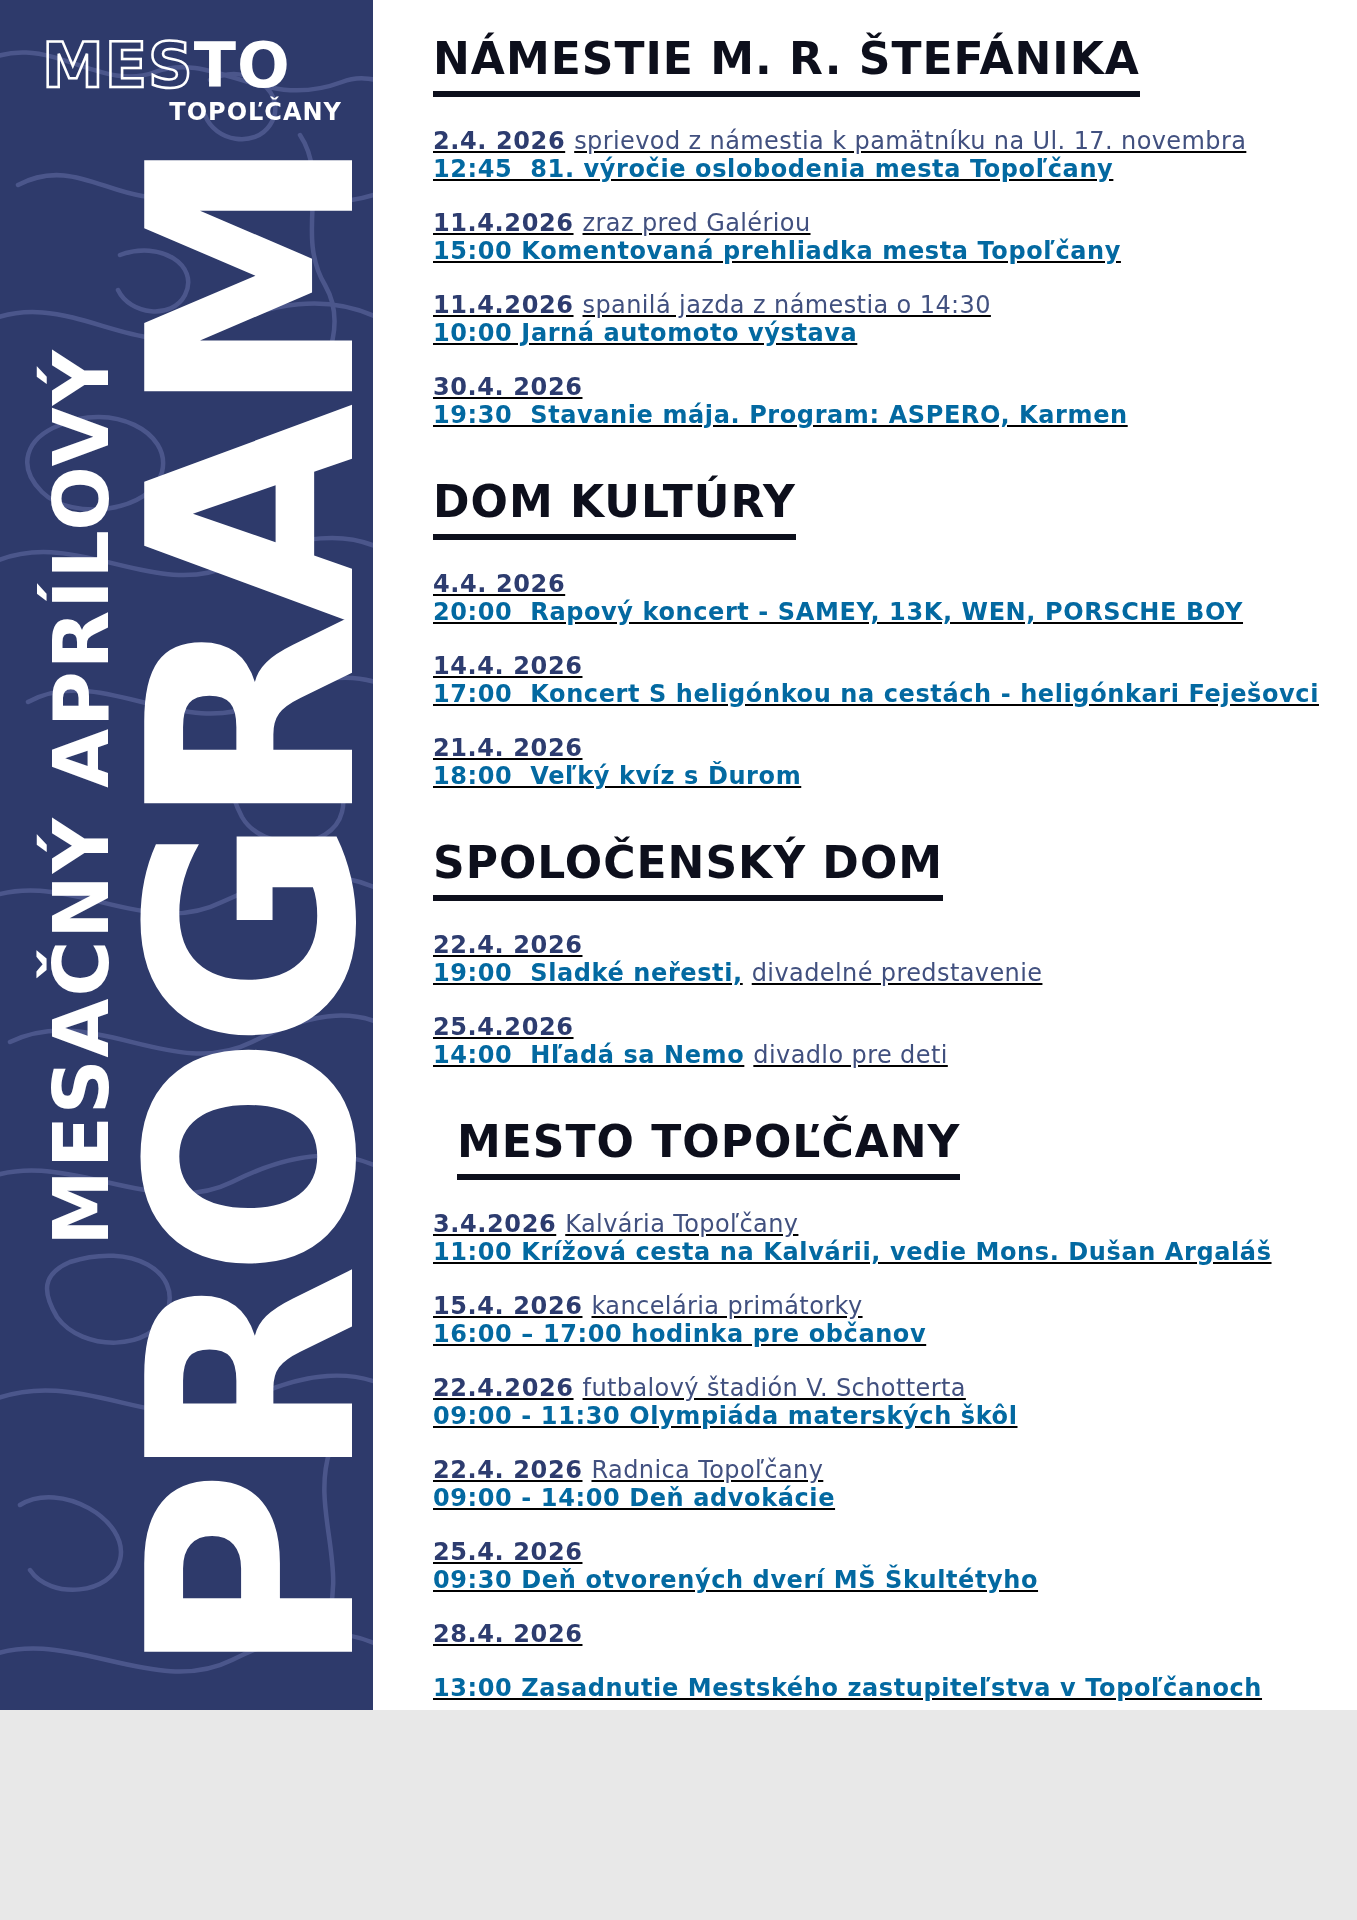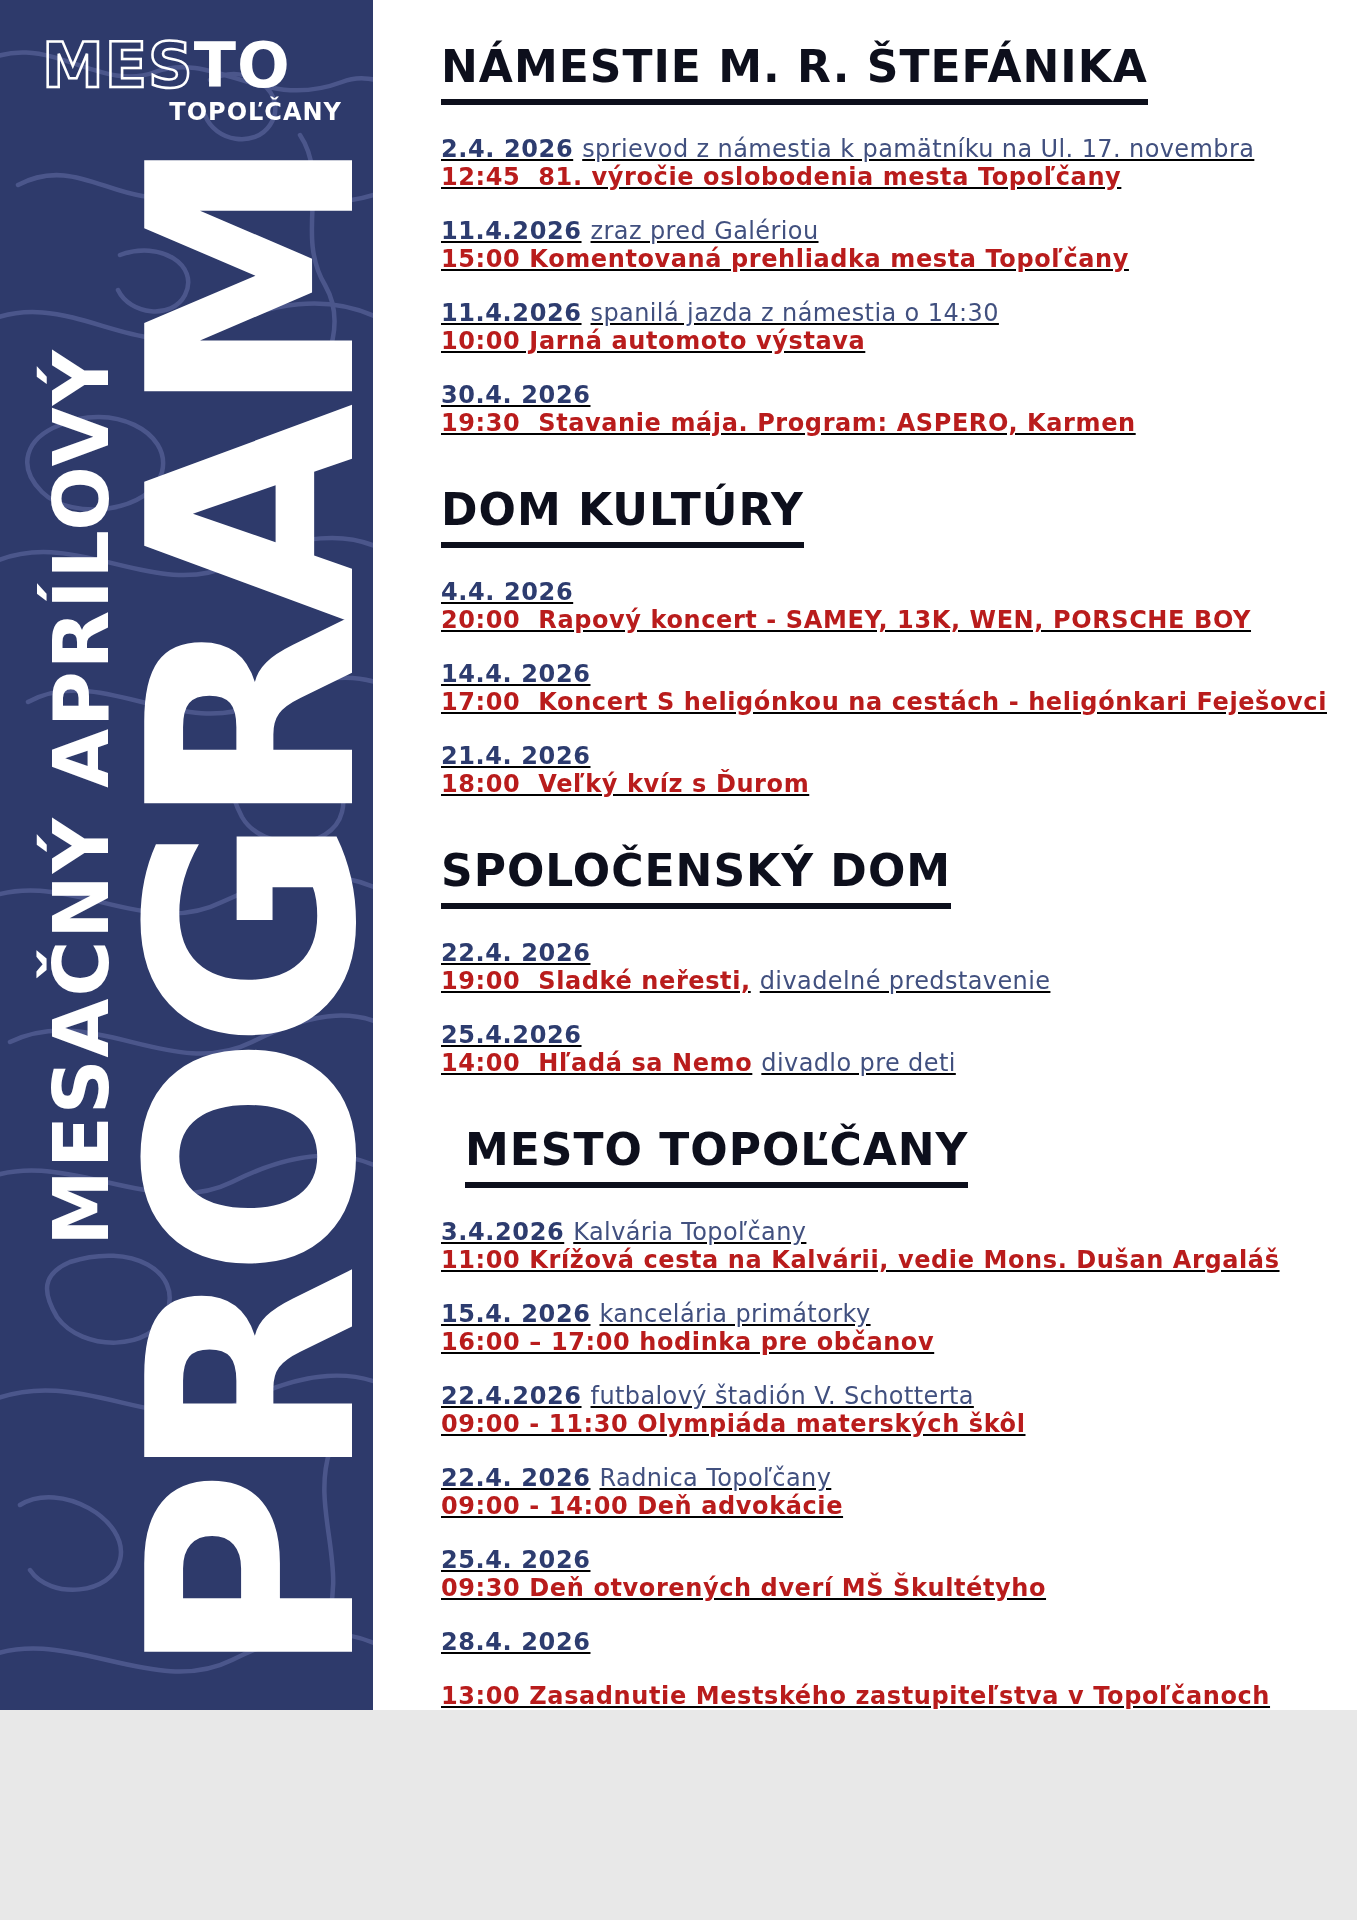--- a/index.html
+++ b/index.html
@@ -32,36 +32,36 @@
   .v-title{
     position:absolute;left:128px;top:1678px;width:1508px;height:250px;
     transform:rotate(-90deg);transform-origin:0 0;
     z-index:2;color:#ffffff;font-weight:bold;font-size:285px;
     line-height:250px;letter-spacing:-14px;white-space:nowrap;text-align:center;
   }
   
   .content{
     position:absolute;left:425px;top:26px;right:12px;z-index:4;
   }
-  .section{margin:16px;}
+  .section{margin:8px;}
   .heading{
     display:inline-block;
     font-weight:bold;font-size:44px;line-height:50px;letter-spacing:1px;
     color:#0d0f1c;text-transform:uppercase;
     border-bottom:6px solid #0d0f1c;
     padding-bottom:7px;margin:22px 0 30px 0;white-space:nowrap;
   }
   .section:first-child .heading{margin-top:0;}
   .section.indent .heading{margin-left:24px;}
   .event{margin:0 0 26px 0;font-size:24px;line-height:28px;text-decoration:underline;}
   .event .l1{white-space:pre-wrap;}
   .event .date{font-weight:bold;color:#2d3c6f;letter-spacing:0.6px;}
   .event .note{font-weight:normal;color:#41507f;letter-spacing:0.4px;}
   .event .note:not(:empty){margin-left:9px;}
-  .event .detail{font-weight:bold;color:#b91c1c;letter-spacing:0.6px;white-space:pre-wrap;}
+  .event .detail{font-weight:bold;color:#0369a1;letter-spacing:0.6px;white-space:pre-wrap;}
   .event .detail-note{font-weight:normal;color:#41507f;letter-spacing:0.4px;}
   .event .detail-note:not(:empty){margin-left:9px;}
 </style>
 </head>
 <body>
 
 <div class="page">
 
   <div class="sidebar">
     <svg width="373" height="1920" viewBox="0 0 373 1920">

